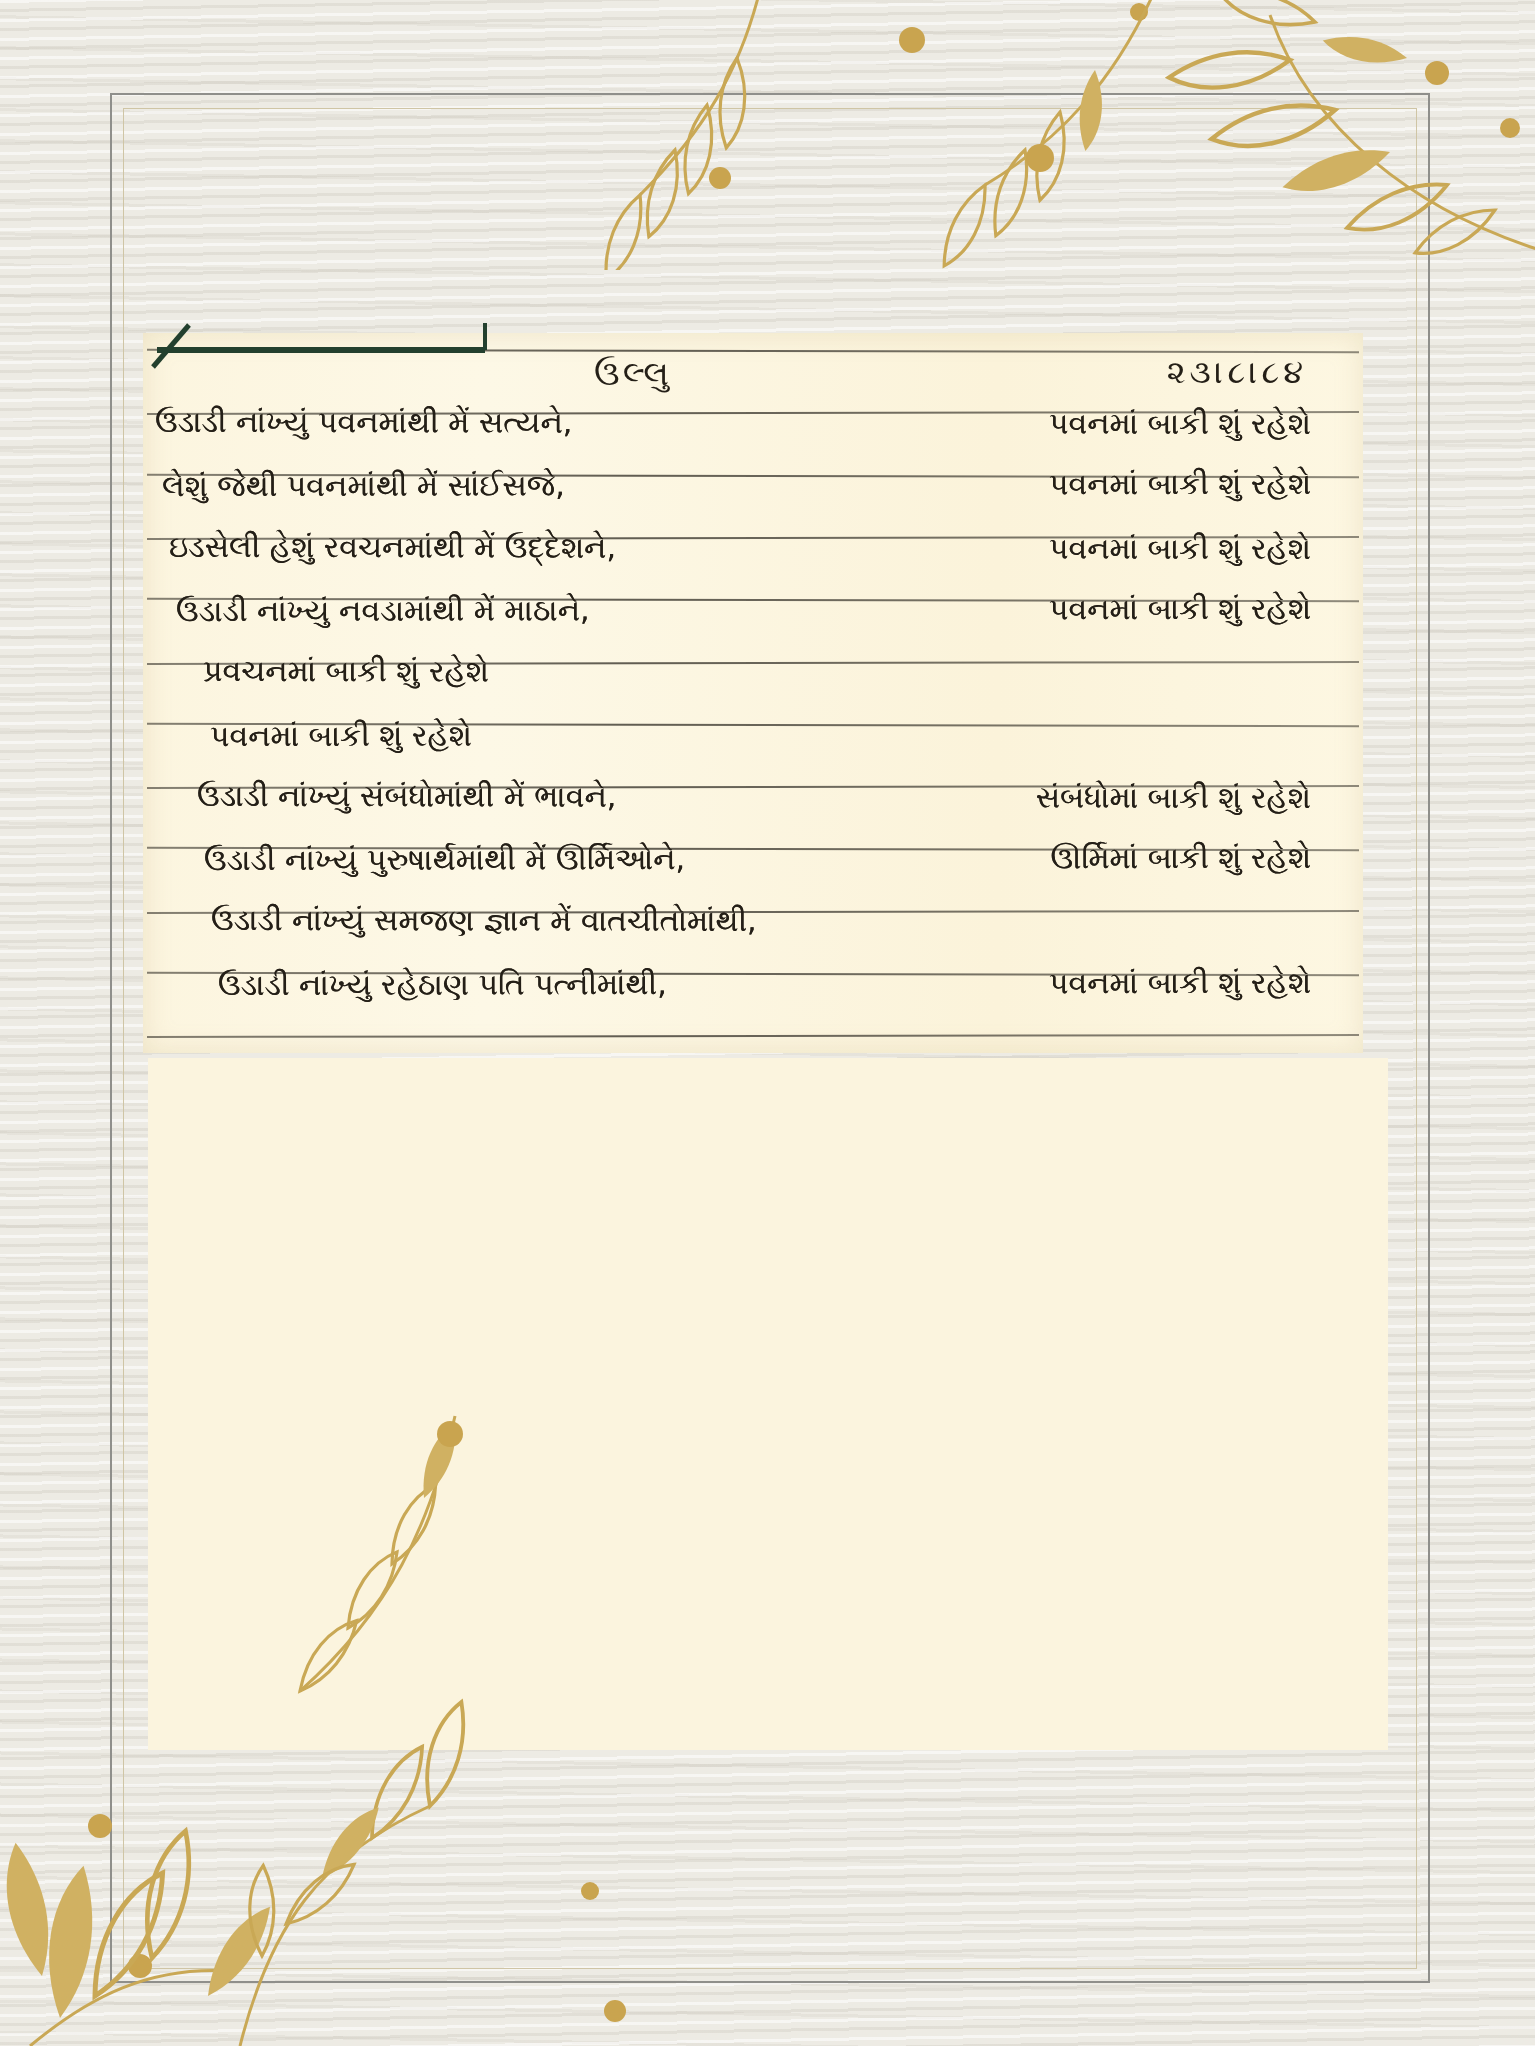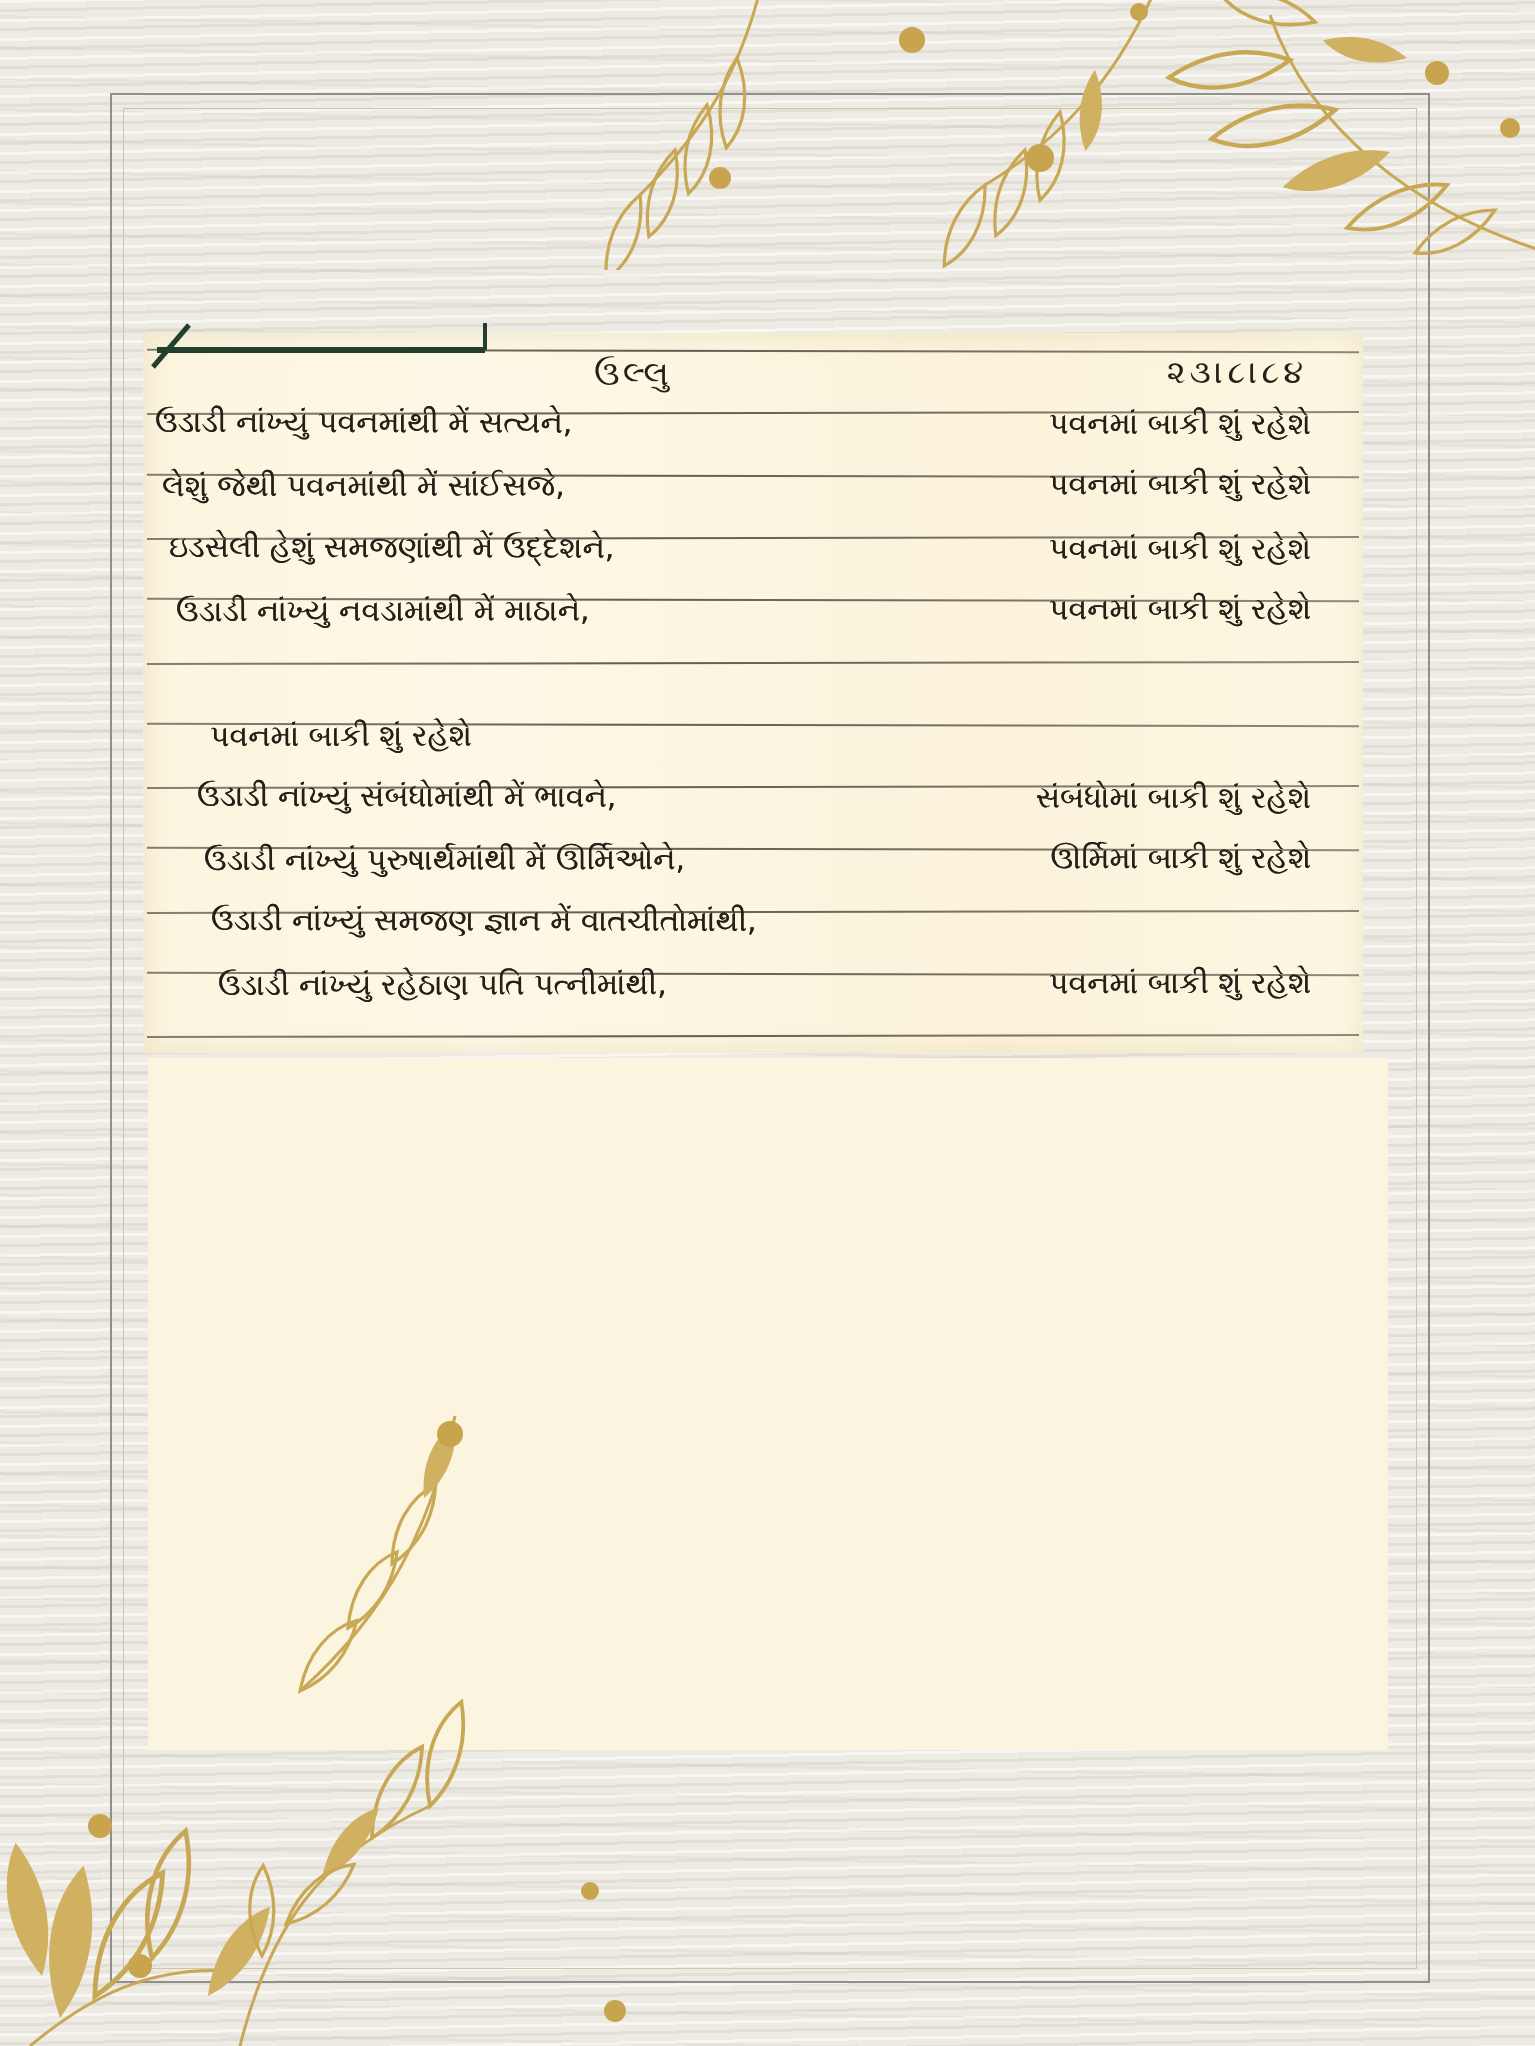--- a/index.html
+++ b/index.html
@@ -127,28 +127,29 @@
 
   <div class="poem-row" style="top: 64px; padding-left: 12px; transform: rotate(0.1deg);">
         <span class="h1">ઉડાડી નાંખ્યું પવનમાંથી મેં સત્યને,</span>
         <span class="h2">પવનમાં બાકી શું રહેશે</span>
       </div>
       <div class="poem-row" style="top: 126.3px; padding-left: 19px; transform: rotate(-0.12deg);">
         <span class="h1">લેશું જેથી પવનમાંથી મેં સાંઈસજે,</span>
         <span class="h2">પવનમાં બાકી શું રહેશે</span>
       </div>
       <div class="poem-row" style="top: 188.6px; padding-left: 26px; transform: rotate(0.1deg);">
-        <span class="h1">ઇડસેલી હેશું સમજણાંથી મેં ઉદ્દેશને,</span>
+        <span class="h1">ઇડસેલી હેશું રવચનમાંથી મેં ઉદ્દેશને,</span>
         <span class="h2">પવનમાં બાકી શું રહેશે</span>
       </div>
       <div class="poem-row" style="top: 250.9px; padding-left: 33px; transform: rotate(-0.12deg);">
         <span class="h1">ઉડાડી નાંખ્યું નવડામાંથી મેં માઠાને,</span>
         <span class="h2">પવનમાં બાકી શું રહેશે</span>
       </div>
       <div class="poem-row" style="top: 313.2px; padding-left: 40px; transform: rotate(0.1deg);">
+        <span class="h2">પ્રવચનમાં બાકી શું રહેશે</span>
       </div>
       <div class="poem-row" style="top: 375.5px; padding-left: 47px; transform: rotate(-0.12deg);">
         <span class="h2">પવનમાં બાકી શું રહેશે</span>
       </div>
       <div class="poem-row" style="top: 437.8px; padding-left: 54px; transform: rotate(0.1deg);">
         <span class="h1">ઉડાડી નાંખ્યું સંબંધોમાંથી મેં ભાવને,</span>
         <span class="h2">સંબંધોમાં બાકી શું રહેશે</span>
       </div>
       <div class="poem-row" style="top: 500.1px; padding-left: 61px; transform: rotate(-0.12deg);">
         <span class="h1">ઉડાડી નાંખ્યું પુરુષાર્થમાંથી મેં ઊર્મિઓને,</span>

